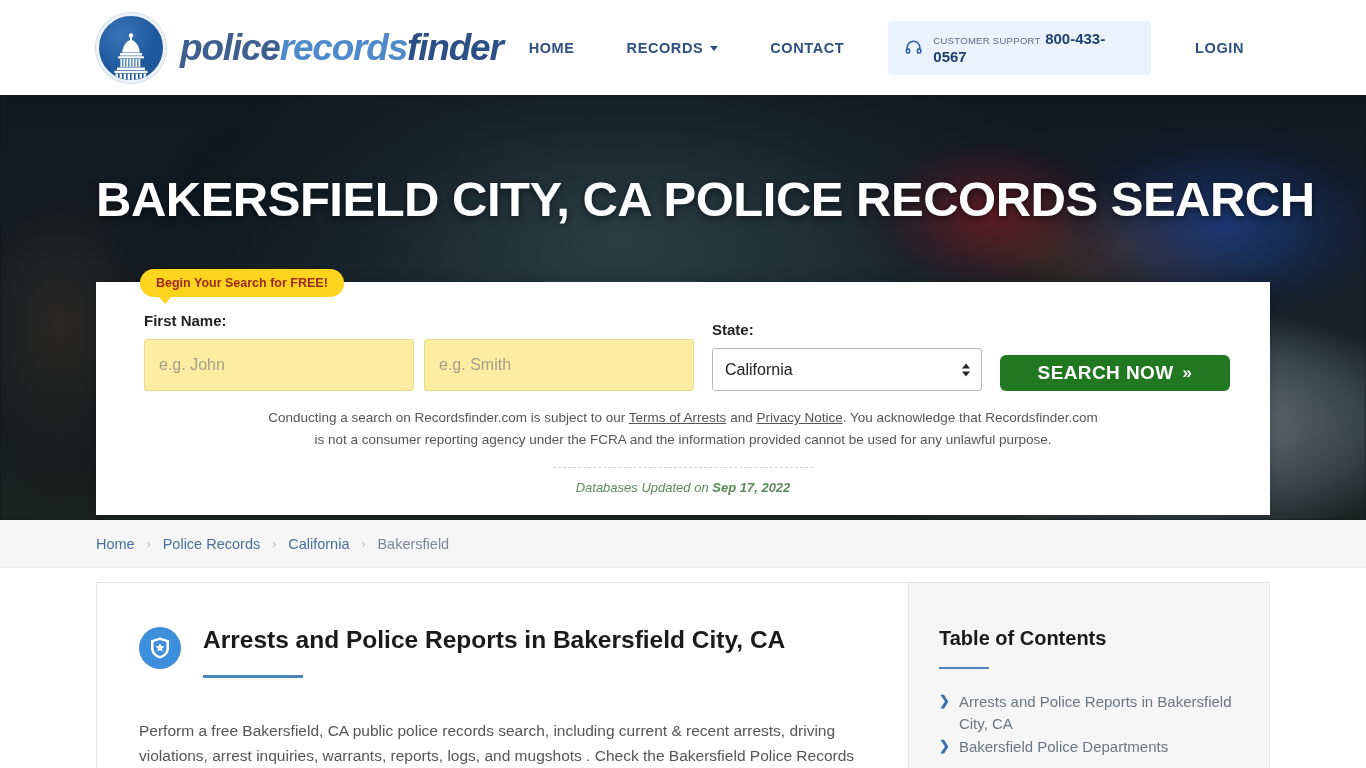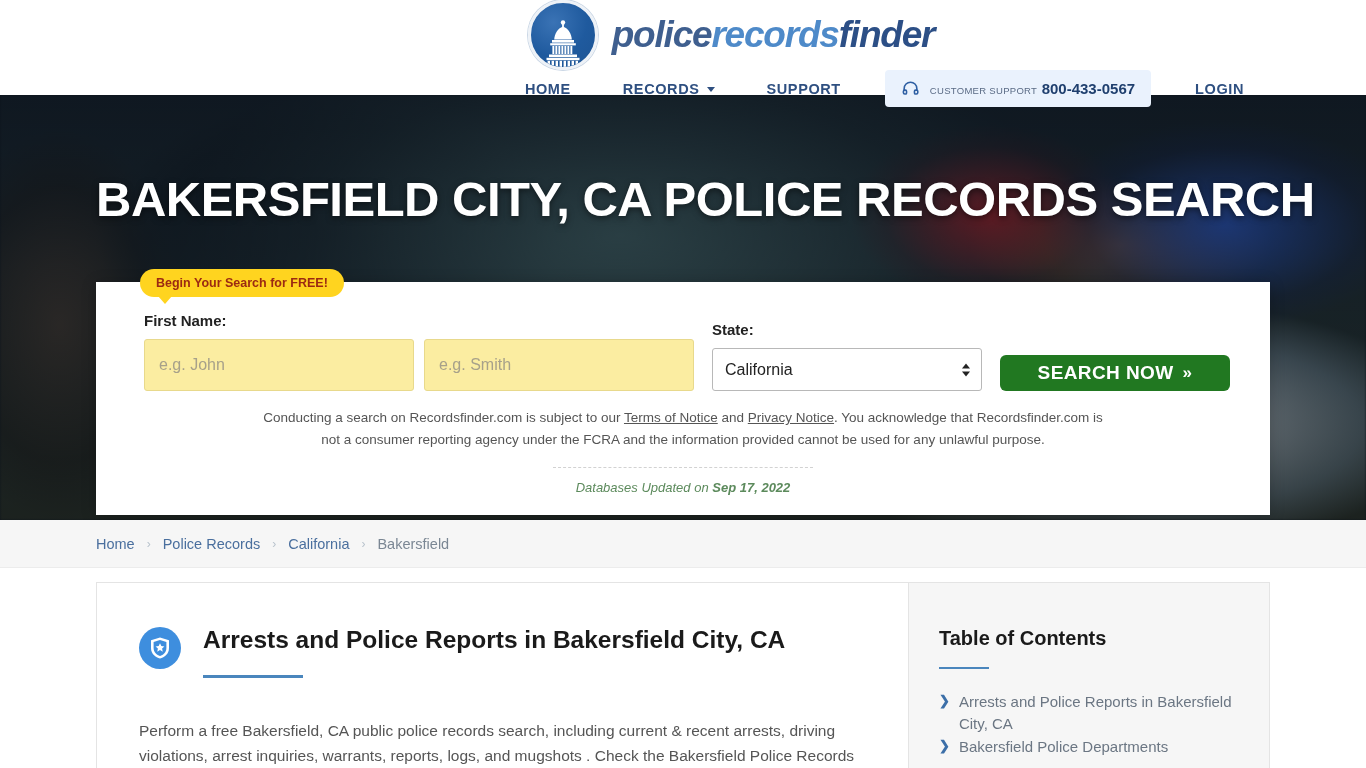--- a/index.html
+++ b/index.html
@@ -14,21 +14,20 @@
 
   
   .site-header {
     height: 95px;
     background: #fff;
     display: flex;
     align-items: center;
     padding: 0 0 0 96px;
     position: relative;
     z-index: 20;
-    flex-direction: column;
   }
   .brand { display: flex; align-items: center; gap: 14px; text-decoration: none; }
   .brand-mark {
     width: 70px; height: 70px; border-radius: 50%;
     background: radial-gradient(circle at 35% 30%, #3a73b5 0%, #1f5a9e 55%, #1d5494 100%);
     border: 3px solid #eef2f7;
     box-shadow: 0 0 0 1px #c9d6e5;
     display: flex; align-items: flex-end; justify-content: center;
     overflow: hidden;
     flex: 0 0 auto;
@@ -356,21 +355,21 @@
 
   <nav class="main-nav">
     <a class="nav-link" href="#">
       <span>HOME</span>
     </a>
     <a class="nav-link" href="#">
       <span>RECORDS</span>
       <i class="caret"></i>
     </a>
     <a class="nav-link" href="#">
-      <span>SUPPORT</span>
+      <span>CONTACT</span>
     </a>
     <a class="support-box" href="#">
       <span class="support-icon">
         <svg width="19" height="19" viewBox="0 0 24 24" fill="none" stroke="currentColor" stroke-width="2" stroke-linecap="round">
           <path d="M4 14 v-2 a8 8 0 0 1 16 0 v2"></path>
           <path d="M4 14 h1.6 a1.4 1.4 0 0 1 1.4 1.4 v2.2 a1.4 1.4 0 0 1 -1.4 1.4 H4.8 A1.8 1.8 0 0 1 3 17.2 v-1.4 A1.8 1.8 0 0 1 4.8 14"></path>
           <path d="M20 14 h-1.6 a1.4 1.4 0 0 0 -1.4 1.4 v2.2 a1.4 1.4 0 0 0 1.4 1.4 h1 a1.8 1.8 0 0 0 1.8 -1.8 v-1.4 A1.8 1.8 0 0 0 19.2 14"></path>
         </svg>
       </span>
       <span>
@@ -418,21 +417,21 @@
               </span>
             </div>
           </div>
 
           <button class="search-btn">
             <span>SEARCH NOW</span>
             <span class="chev">»</span>
           </button>
         </div>
 
-        <p class="disclaimer"><span>Conducting a search on Recordsfinder.com is subject to our </span><a href="#">Terms of Notice</a><span> and </span><a href="#">Privacy Notice</a><span>. You acknowledge that Recordsfinder.com is not a consumer reporting agency under the FCRA and the information provided cannot be used for any unlawful purpose.</span></p>
+        <p class="disclaimer"><span>Conducting a search on Recordsfinder.com is subject to our </span><a href="#">Terms of Arrests</a><span> and </span><a href="#">Privacy Notice</a><span>. You acknowledge that Recordsfinder.com is not a consumer reporting agency under the FCRA and the information provided cannot be used for any unlawful purpose.</span></p>
 
         <div class="divider-dots"></div>
 
         <div class="db-updated"><span>Databases Updated on </span><b>Sep 17, 2022</b></div>
       </div>
     </div>
   </div>
 </section>
 
 <div class="crumb-bar">

